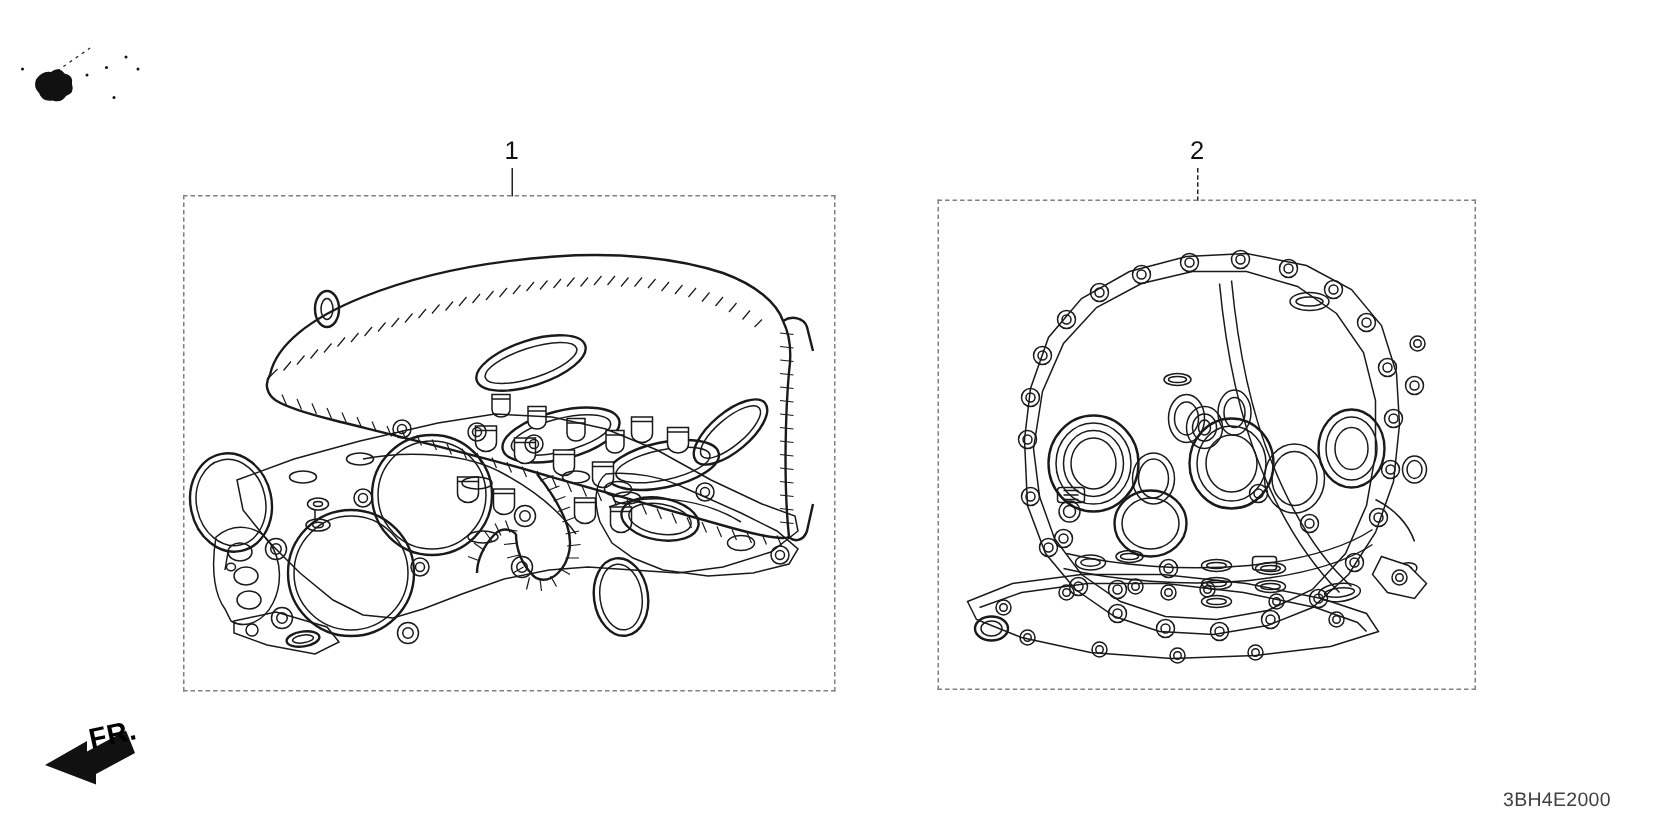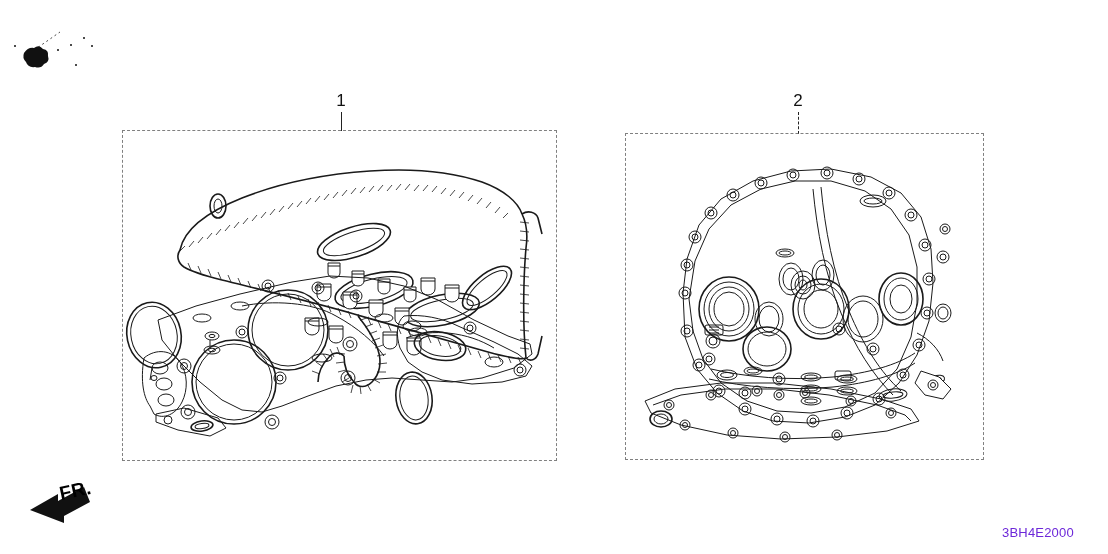--- a/index.html
+++ b/index.html
@@ -36,21 +36,21 @@
     position:absolute;
     width:0;
     border-left:1px solid #222;
   }
   .leader.dotted{ border-left:1px dashed #222; }
 
   
   .partnum{
     position:absolute;
     font-size:13px;
-    color:#6d28d9;
+    color:#404040;
     letter-spacing:.2px;
     white-space:nowrap;
   }
   
   .fr-mark{
     position:absolute;
     left:28px; top:478px;
     width:110px; height:48px;
   }
   .fr-text{

